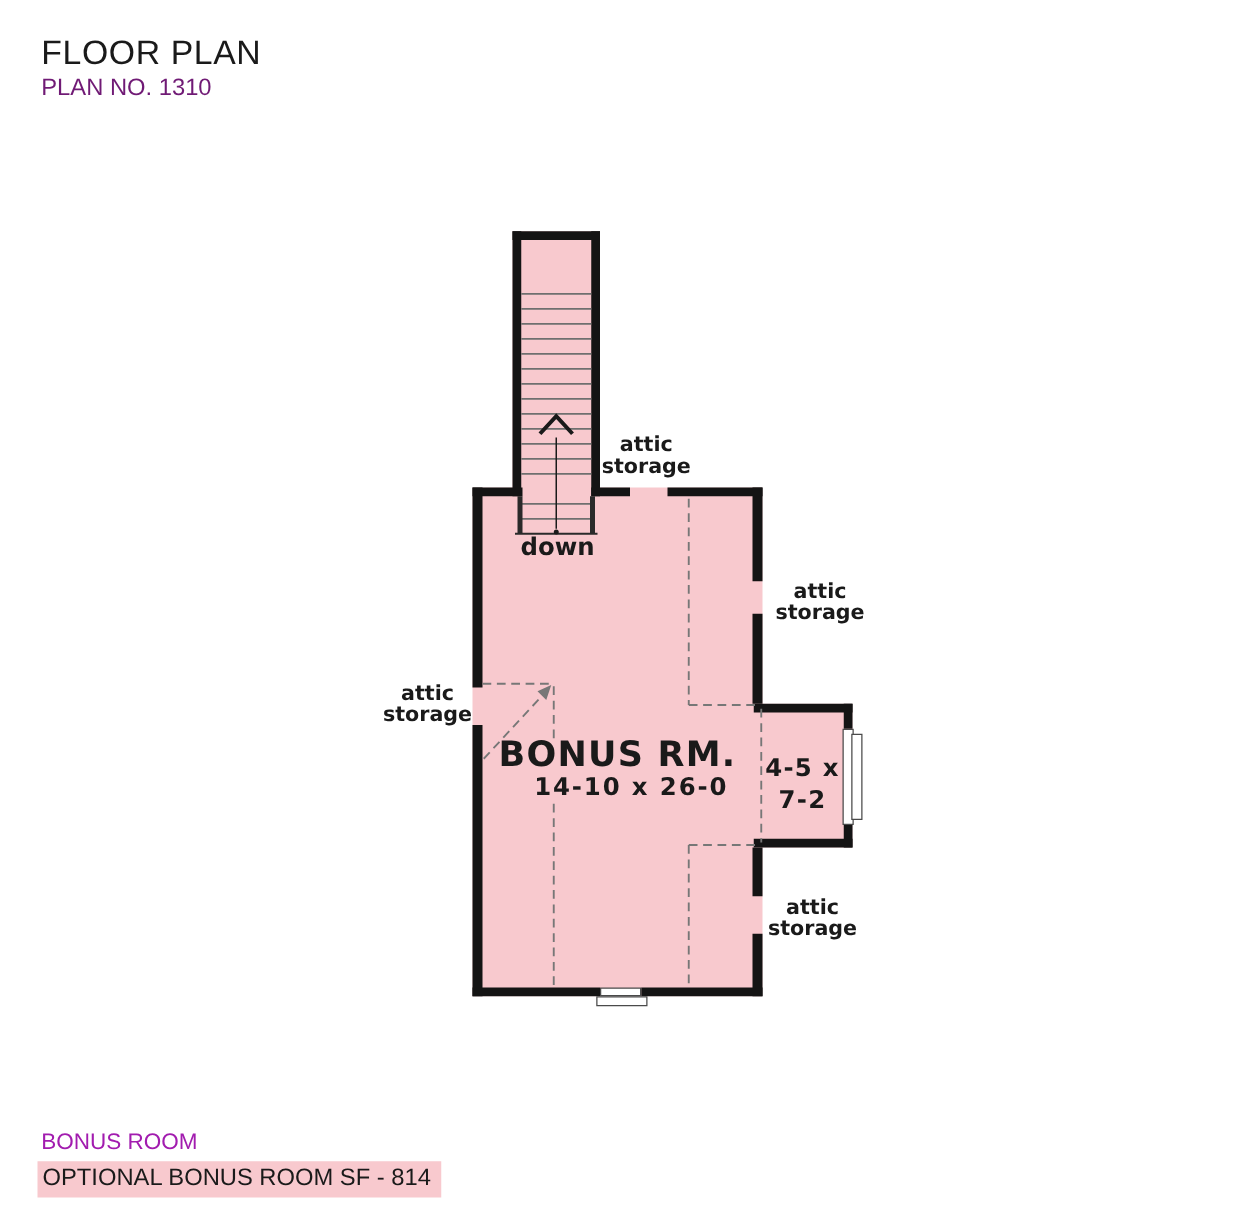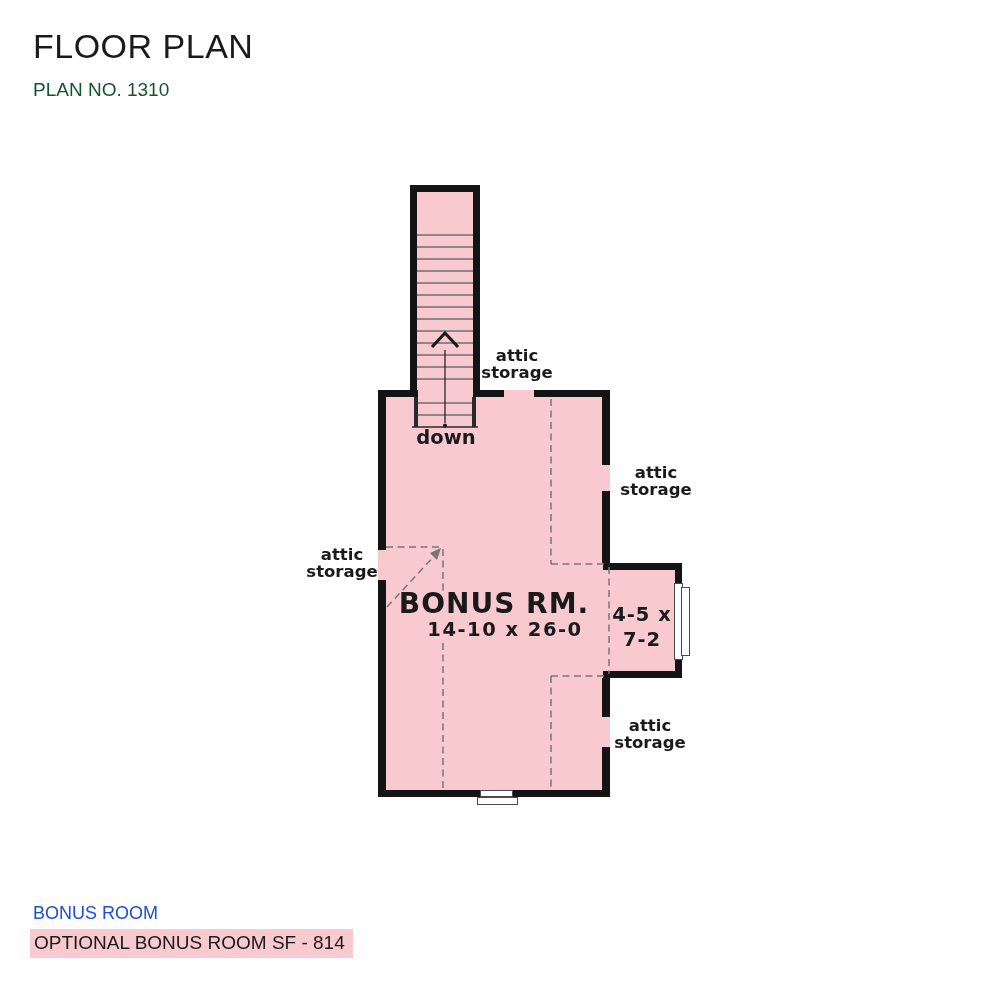--- a/index.html
+++ b/index.html
@@ -18,30 +18,30 @@
     height: 985px;
     background: #ffffff;
   }
   .title-block {
     position: absolute;
     left: 33px;
     top: 28px;
     line-height: 1.1;
   }
   .title-main {
-    font-size: 34px;
+    font-size: 27px;
     font-weight: 500;
     letter-spacing: 0.5px;
     color: #1a1a1a;
   }
   .title-sub {
     font-size: 19px;
     font-weight: 500;
-    margin-top: 15px;
-    color: #14532d;
+    margin-top: 3px;
+    color: #701a75;
   }
   .plan-svg {
     position: absolute;
     left: 0;
     top: 0;
   }
   .wall { fill: #141414; }
   .roomfill { fill: #f8c9ce; }
   .tread { stroke: #6f6f6f; stroke-width: 1.4; }
   .stairedge { fill: #2a2a2a; }
@@ -61,21 +61,21 @@
   .footer-block {
     position: absolute;
     left: 30px;
     top: 903px;
   }
   .footer-room {
     font-size: 18px;
     font-weight: 500;
     margin-left: 3px;
     margin-bottom: 5px;
-    color: #1d4ed8;
+    color: #a21caf;
   }
   .footer-highlight {
     display: inline-block;
     background: #f8c9ce;
     font-size: 19px;
     font-weight: 500;
     padding: 3px 8px 4px 4px;
     color: #1a1a1a;
   }
 </style>

